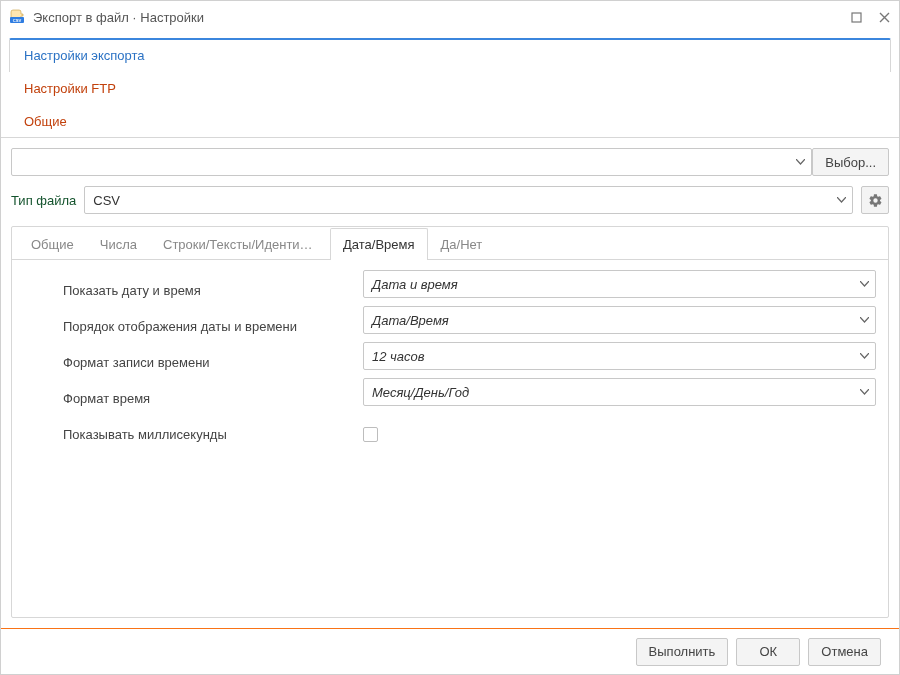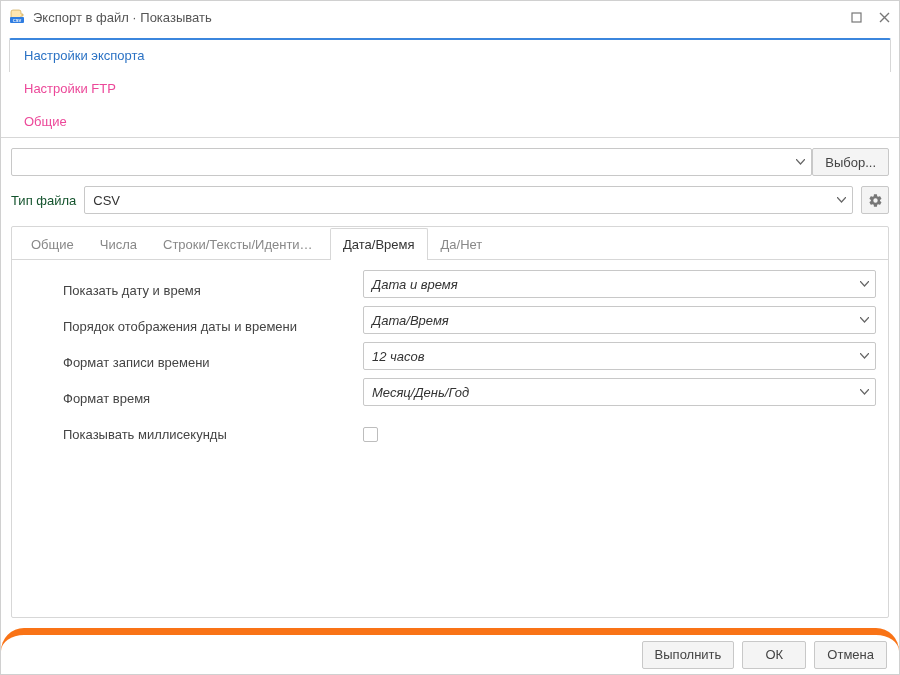--- a/index.html
+++ b/index.html
@@ -44,21 +44,21 @@
   
   .main-tabs {
     display: flex;
     padding: 4px 8px 0 8px;
     border-bottom: 1px solid #d7d7d7;
     gap: 0;
     flex-direction: column;
   }
   .main-tab {
     padding: 8px 14px 9px 14px;
-    color: #ec4899;
+    color: #c2410c;
     cursor: pointer;
     border: 1px solid transparent;
     border-bottom: none;
     position: relative;
     top: 1px;
     background: transparent;
   }
   .main-tab.active {
     color: #2b72c4;
     border-color: #d7d7d7;
@@ -186,45 +186,44 @@
     width: 15px; height: 15px;
     border: 1px solid #bdbdbd;
     border-radius: 2px;
     background:#fff;
     cursor:pointer;
   }
   
   
   .footer {
     height: 46px;
-    border-top: 7px solid #f97316;
+    border-top: 1px solid #f97316;
     display:flex; align-items:center; justify-content:flex-end;
     gap: 8px;
-    padding: 0 12px;
-    border-radius: 23px;
+    padding: 0 18px;
   }
   .footer .btn { min-width: 64px; justify-content:center; font-weight: 500; color:#444; }
   .footer .btn.primary { min-width: 90px; }
   
   svg { display:block; }
 </style>
 </head>
 <body>
 
 <div class="window">
 
   <div class="titlebar">
     <span class="icon-slot">
       <svg width="16" height="16" viewBox="0 0 16 16">
         <path d="M2 3 Q2 1 4 1 L10 1 Q12 1 12 3 L12 5 L14 5 L14 7 L12 7 L12 9 Q12 11 10 11 L4 11 Q2 11 2 9 Z" fill="#ffe6b0" stroke="#c79a3a" stroke-width="0.6"></path>
         <rect x="1" y="8" width="14" height="6" rx="1" fill="#2f7de1"></rect>
         <text x="8" y="12.7" font-size="4.2" fill="#fff" text-anchor="middle" font-family="Arial" font-weight="bold">CSV</text>
       </svg>
     </span>
-    <span class="title-text">Экспорт в файл · Показывать</span>
+    <span class="title-text">Экспорт в файл · Настройки</span>
     <div class="win-controls">
       <span class="win-btn">
         <svg width="11" height="11" viewBox="0 0 11 11">
             <rect x="1" y="1" width="9" height="9" fill="none" stroke="#777" stroke-width="1.2"></rect>
           </svg>
       </span>
       <span class="win-btn">
         <svg width="11" height="11" viewBox="0 0 11 11">
             <path d="M1 1 L10 10 M10 1 L1 10" stroke="#777" stroke-width="1.4"></path>
           </svg>

